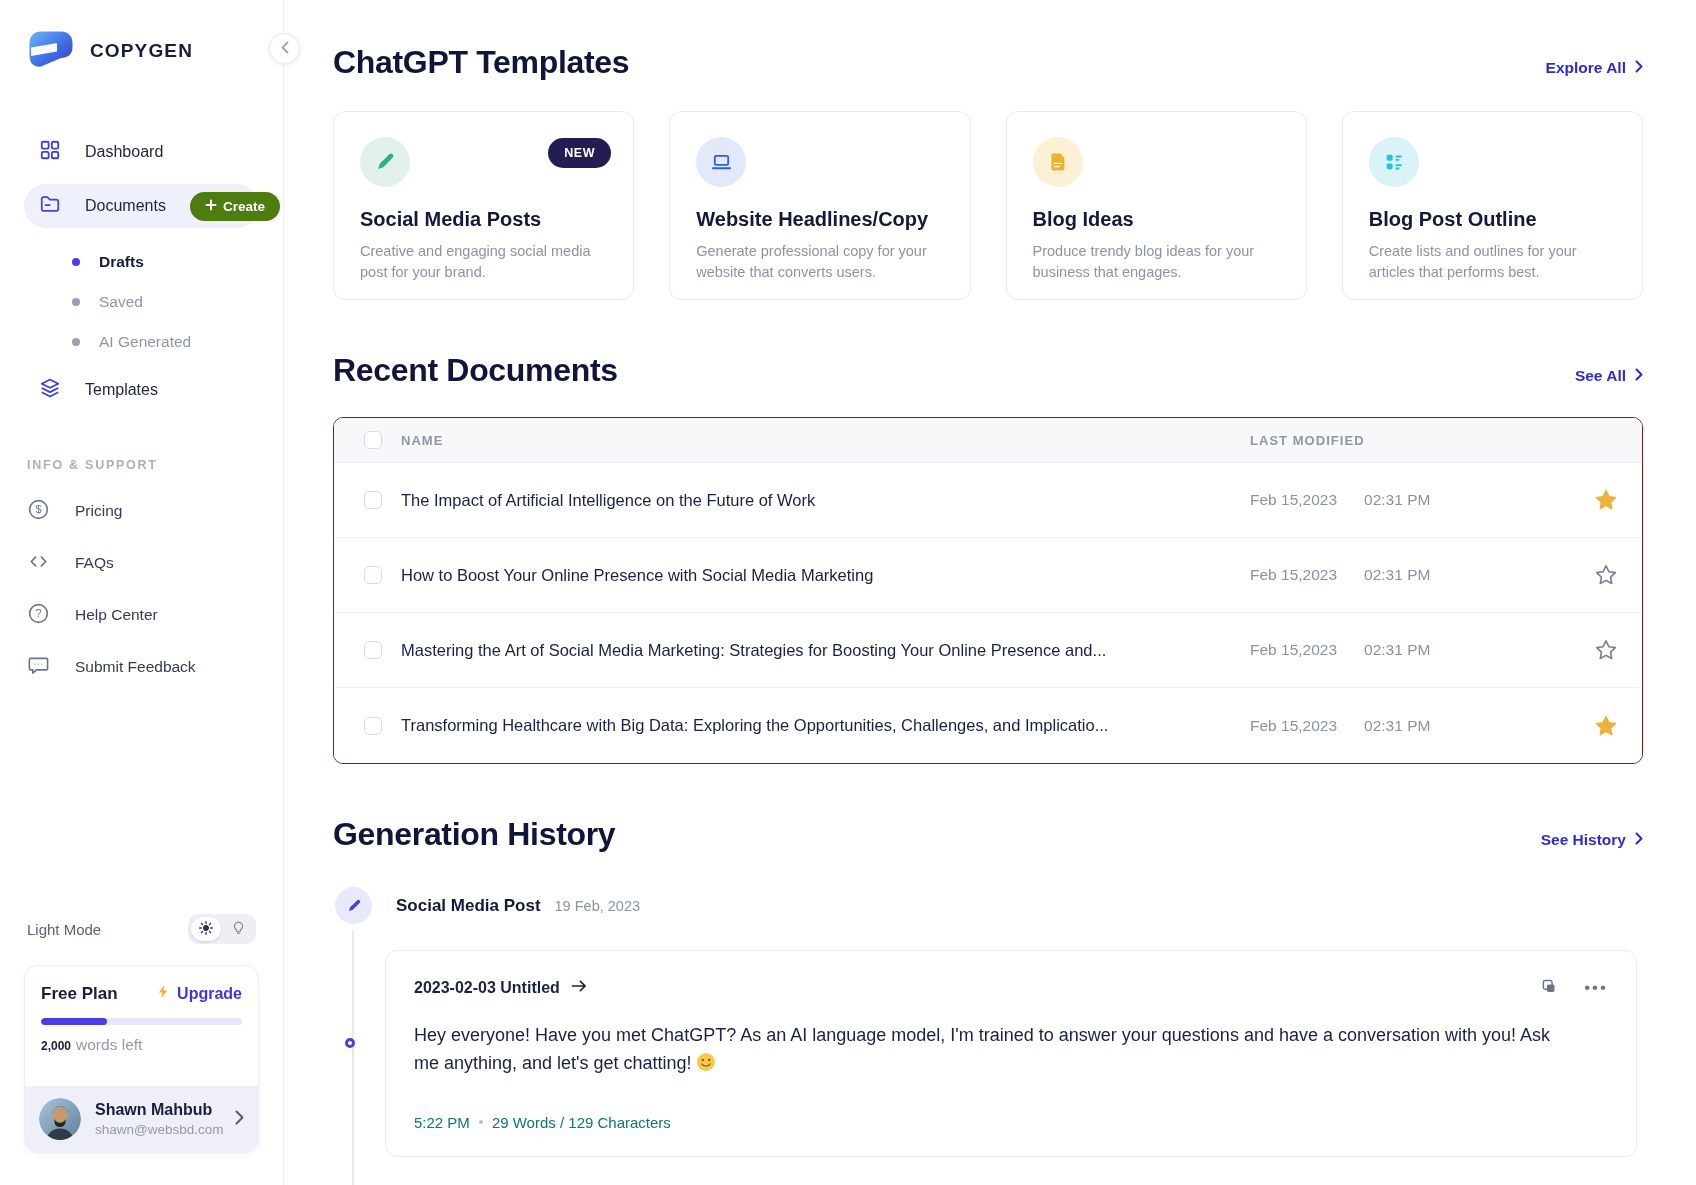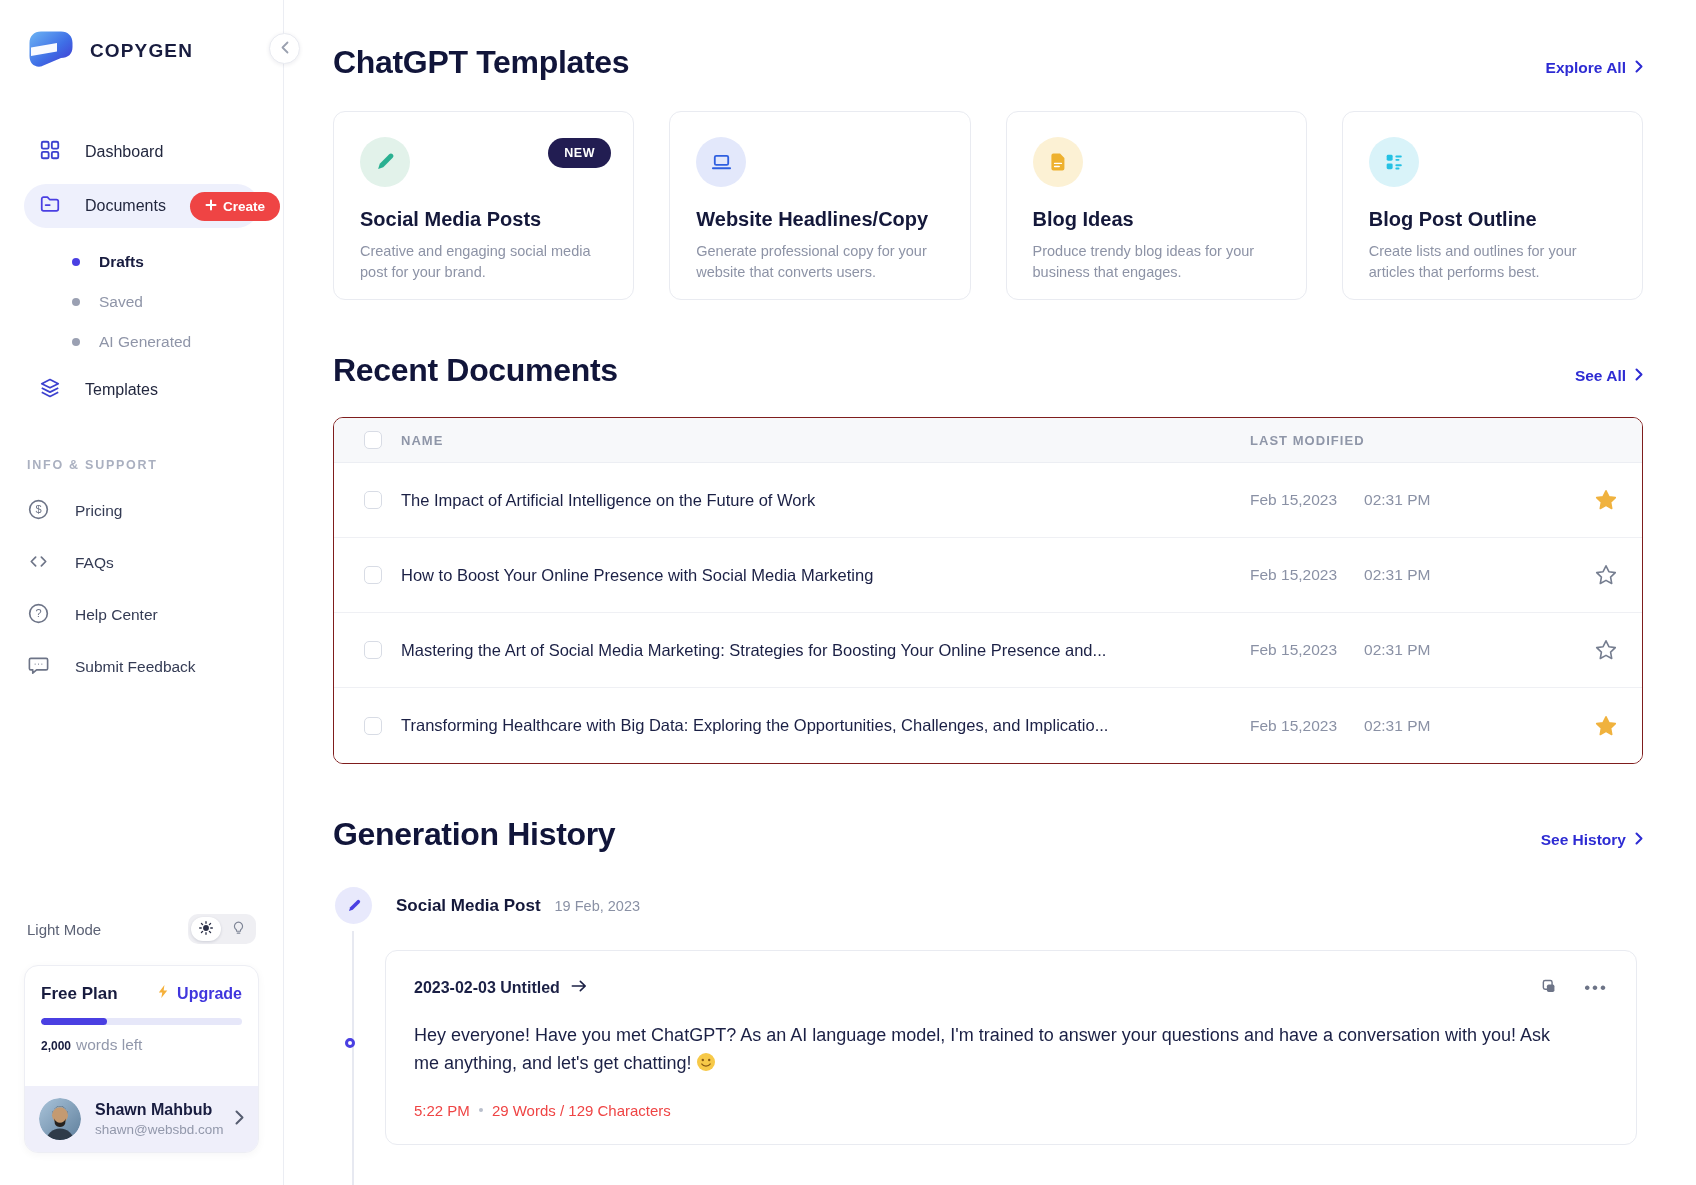--- a/index.html
+++ b/index.html
@@ -12,21 +12,21 @@
     background:#fff; border-right:1px solid #ebedf3; padding:30px 24px 0 24px; }
   .brand { display:flex; align-items:center; gap:16px; margin-left:4px; }
   .brand-name { font-size:19px; font-weight:700; letter-spacing:.06em; color:#181c3f; }
   .nav { margin-top:58px; }
   .nav-item { display:flex; align-items:center; gap:24px; height:44px; padding:0 15px;
     border-radius:24px; cursor:pointer; }
   .nav-item .lbl { font-size:16px; color:#23283f; }
   .nav-item.active { background:#eef0fc; }
   .nav-item.mt { margin-top:10px; }
   .create-btn { margin-left:auto; display:flex; align-items:center; gap:6px;
-    background:#ef4444; color:#fff; font-size:13.5px; font-weight:700;
+    background:#4d7c0f; color:#fff; font-size:13.5px; font-weight:700;
     border:none; border-radius:999px; padding:7px 15px; cursor:pointer; }
   .sub-list { margin:14px 0 6px 0; }
   .sub-item { display:flex; align-items:center; height:40px; padding-left:48px; gap:19px; cursor:pointer; }
   .sub-item .dot { width:8px; height:8px; border-radius:50%; background:#9aa0b2; }
   .sub-item .s-lbl { font-size:15.5px; color:#8f95a8; }
   .sub-item.on .dot { background:#4a3fe2; }
   .sub-item.on .s-lbl { color:#181c3f; font-weight:600; }
   .support-head { margin:46px 0 20px 3px; font-size:12.5px; font-weight:700;
     letter-spacing:.14em; color:#aab0c0; }
   .sup-item { display:flex; align-items:center; gap:25px; height:38px; padding-left:3px;
@@ -120,22 +120,22 @@
     border:3px solid #4a3fe2; border-radius:50%; background:#fff; z-index:2; }
   .gen-card { margin:26px 6px 0 52px; background:#fff; border:1px solid #e9ebf1;
     border-radius:12px; padding:26px 28px 25px 28px; position:relative; z-index:2; }
   .gen-top { display:flex; align-items:center; }
   .gen-title-wrap { display:flex; align-items:center; gap:11px; cursor:pointer; }
   .gen-title { font-size:16px; font-weight:700; color:#1b2045; }
   .gen-actions { margin-left:auto; display:flex; align-items:center; gap:26px; }
   .ic-btn { border:none; background:none; cursor:pointer; padding:0; display:flex; align-items:center; }
   .dots { font-size:17px; color:#6d7487; letter-spacing:2px; line-height:10px; }
   .gen-body { margin-top:23px; font-size:18px; line-height:1.55; color:#1b2045; max-width:1160px; }
-  .gen-meta { margin-top:21px; display:flex; align-items:center; gap:9px;
-    font-size:15px; color:#ef4444; }
+  .gen-meta { margin-top:33px; display:flex; align-items:center; gap:9px;
+    font-size:15px; color:#0f766e; }
   .meta-dot { width:4px; height:4px; border-radius:50%; background:#b9bfcc; }
   .smiley { display:inline-block; vertical-align:-3px; margin-left:4px; }
 </style>
 </head>
 <body>
 
 <aside class="sidebar">
   <div class="brand">
     <span>
       <svg width="46" height="38" viewBox="0 0 46 38">

